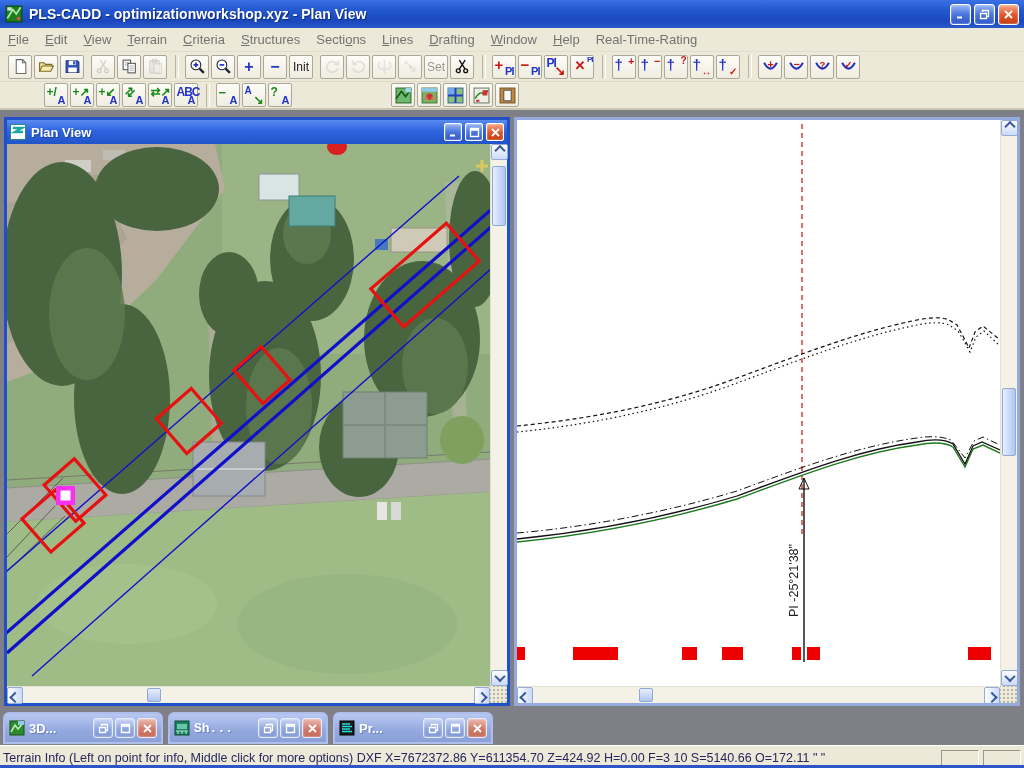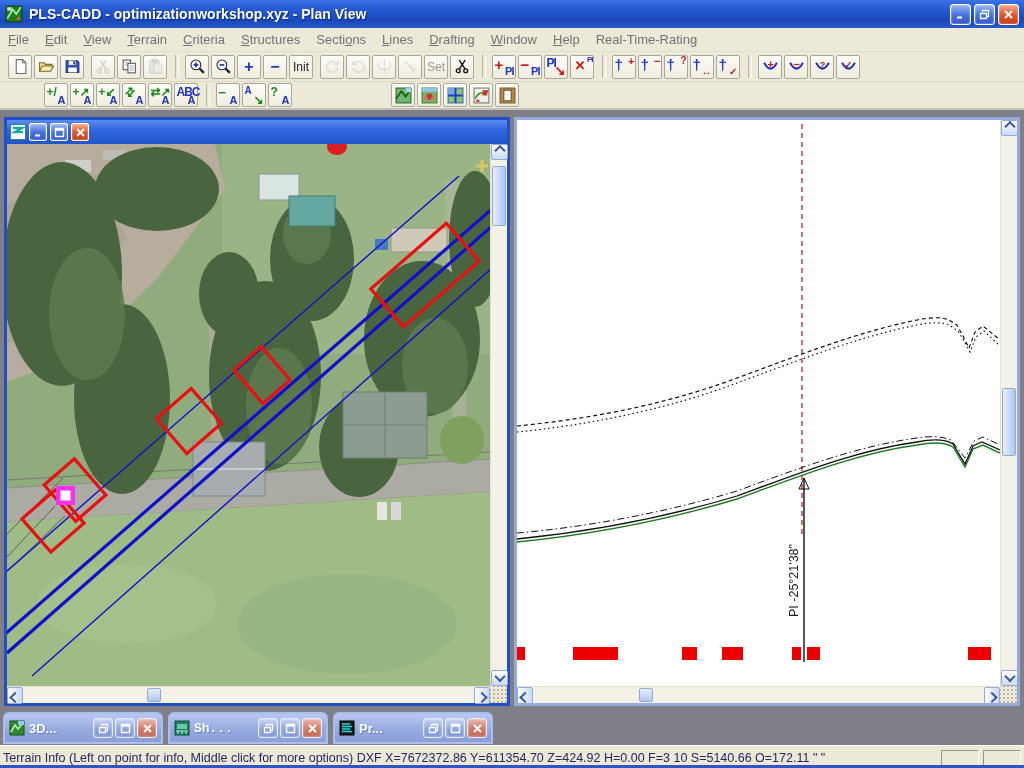--- a/index.html
+++ b/index.html
@@ -447,20 +447,21 @@
   </div>
 
 <div class="mdi">
 
   <div class="childwin" id="plan-window">
     <div class="childbar">
       <span class="child-icon"><svg viewBox="0 0 16 16" xmlns="http://www.w3.org/2000/svg">
             <rect x="0.5" y="0.5" width="15" height="15" fill="#fff" stroke="#2E8888"></rect>
             <path d="M3 4 H12 L5 8 H13" stroke="#18A8A0" stroke-width="2.4" fill="none"></path>
           </svg></span>
+      <span class="child-title">Plan View</span>
       <button class="cap-btn">
           <svg viewBox="0 0 11 11">
             <path d="M2 8.5 h5" stroke="#fff" stroke-width="2"></path>
           </svg>
         </button>
       <button class="cap-btn">
           <svg viewBox="0 0 11 11">
             <path d="M1.5 1.5 h8 v8 h-8 z M1.5 3 h8" stroke="#fff" fill="none" stroke-width="1.4"></path>
           </svg>
         </button>

